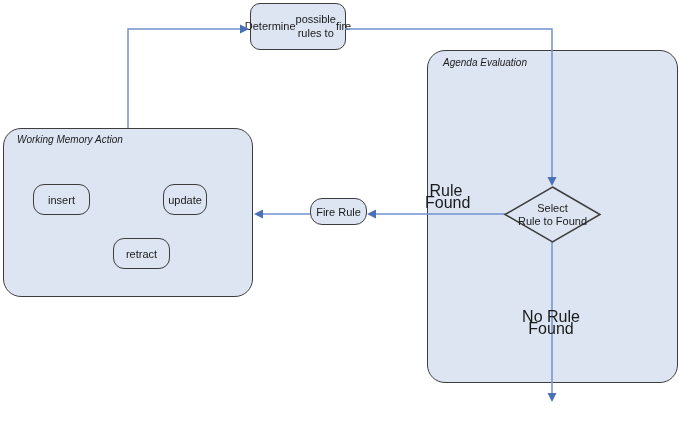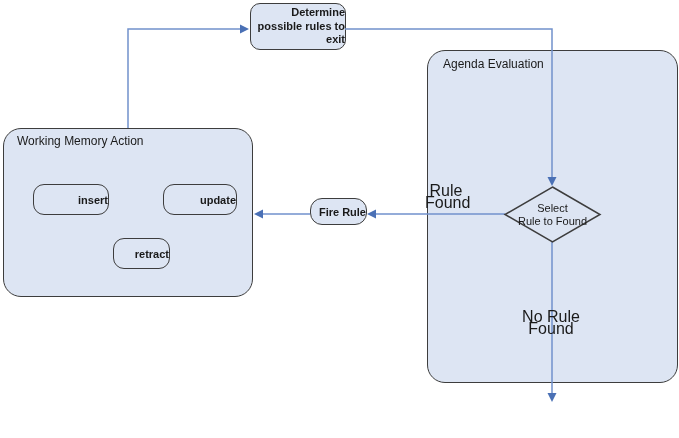--- a/index.html
+++ b/index.html
@@ -17,37 +17,37 @@
     background:var(--background);overflow:hidden;
   }
   .node{
     position:absolute;box-sizing:border-box;
     background:var(--node-fill);
     border:1.4px solid var(--node-border);
     color:var(--text);font-size:11px;
     z-index:1;
   }
   .node.center{
-    display:flex;flex-direction:column;
-    align-items:flex-end;justify-content:center;
-    text-align:center;line-height:14px;font-weight:bold;
+    display:flex;flex-direction:row;
+    align-items:center;justify-content:center;
+    text-align:center;line-height:14px;
   }
   .container-label{
-    position:absolute;font-size:12px;color:var(--text);
+    position:absolute;font-size:10px;color:var(--text);font-style:italic;
   }
   
   #determine{left:250px;top:3px;width:96px;height:47px;border-radius:10px;line-height:13.5px;}
   
   #agenda{left:427px;top:50px;width:251px;height:333px;border-radius:18px;}
   #agenda .container-label{left:15px;top:6px;}
   #wma{left:3px;top:128px;width:250px;height:169px;border-radius:18px;}
   #wma .container-label{left:13px;top:5px;}
   
-  #insert{left:33px;top:184px;width:76px;height:31px;border-radius:11px;}
-  #update{left:163px;top:184px;width:74px;height:31px;border-radius:11px;}
+  #insert{left:33px;top:184px;width:57px;height:31px;border-radius:11px;}
+  #update{left:163px;top:184px;width:44px;height:31px;border-radius:11px;}
   #retract{left:100px;top:238px;width:57px;height:31px;border-radius:11px;margin-left:13px;}
   #fire-rule{left:310px;top:198px;width:57px;height:27px;border-radius:12px;}
   #exit{left:523px;top:403px;width:59px;height:32px;border-radius:12px;}
   
   #select-label{
     position:absolute;left:505px;top:188px;width:95px;height:53px;
     display:flex;flex-direction:column;align-items:center;justify-content:center;
     text-align:center;font-size:11px;line-height:13px;color:var(--text);z-index:6;
   }
   
@@ -73,21 +73,21 @@
     <span class="container-label">Agenda Evaluation</span>
   </div>
 
   <div class="node" id="wma">
     <span class="container-label">Working Memory Action</span>
   </div>
 
   <div class="node center" id="determine">
     <span class="line">Determine</span>
     <span class="line">possible rules to</span>
-    <span class="line">exit</span>
+    <span class="line">fire</span>
   </div>
 
   <div class="node center" id="insert">
     <span>insert</span>
   </div>
   <div class="node center" id="update">
     <span>update</span>
   </div>
   <div class="node center" id="retract">
     <span>retract</span>

